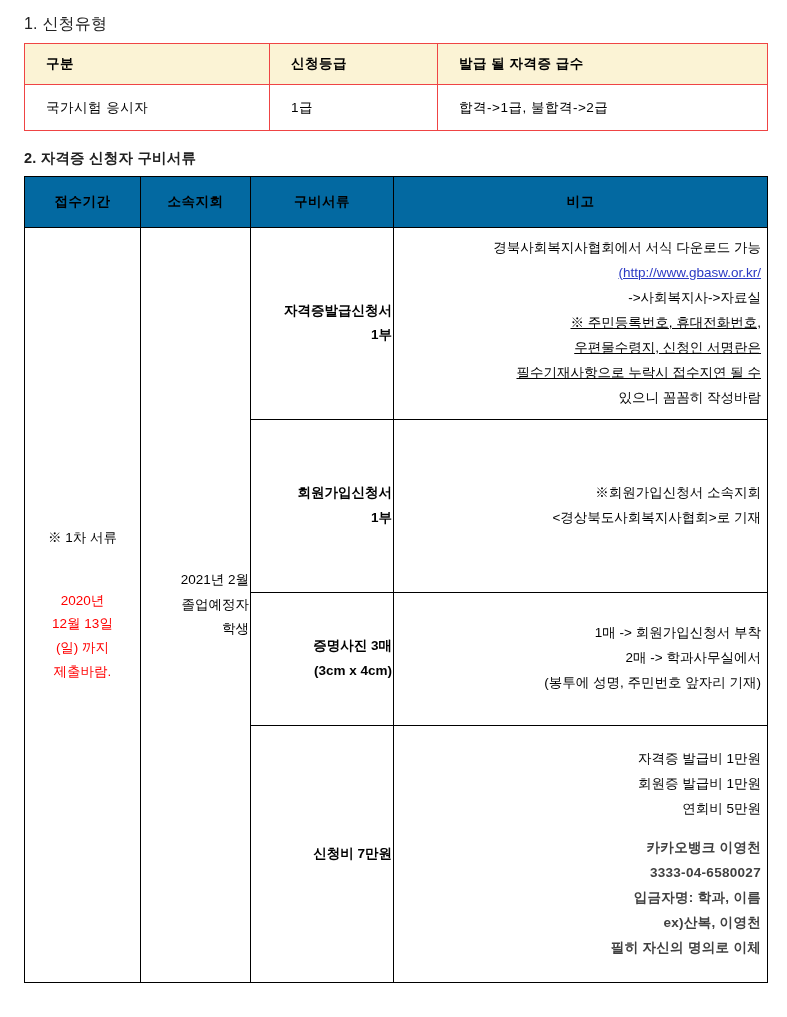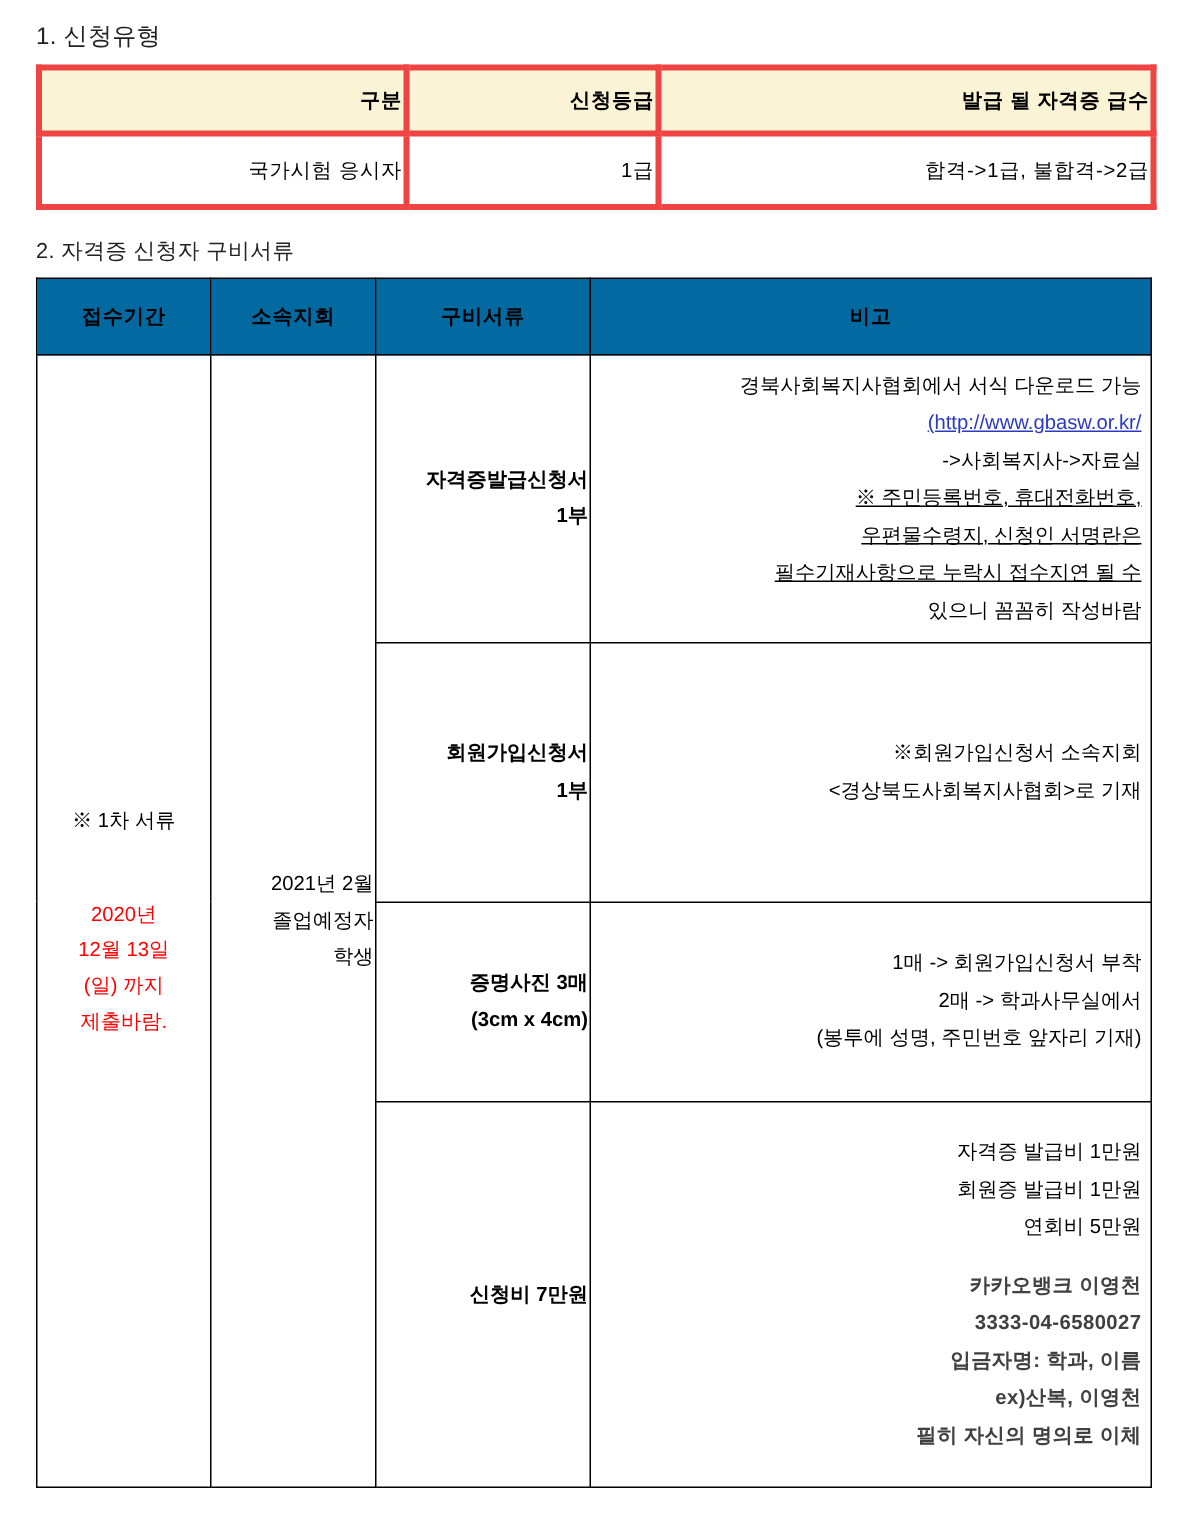--- a/index.html
+++ b/index.html
@@ -25,33 +25,34 @@
     font-size: 16px;
     color: #222222;
     margin: 0 0 8px 2px;
     letter-spacing: 0.2px;
   }
   .section-heading-2 {
     font-size: 14.5px;
     color: #222222;
     margin: 18px 0 8px 2px;
     letter-spacing: 0.2px;
+    font-weight: bold;
   }
   table {
     border-collapse: collapse;
     table-layout: fixed;
   }
   
   .tbl1 {
     width: 743px;
     margin-left: 2px;
   }
   .tbl1 th, .tbl1 td {
-    border: 4px solid #ef4444;
-    text-align: right;
+    border: 1px solid #ef4444;
+    text-align: left;
     vertical-align: middle;
     font-size: 13.5px;
     letter-spacing: 0.5px;
     padding-left: 21px;
   }
   .tbl1 th {
     background: #fbf3d5;
     height: 38px;
     font-weight: bold;
   }

